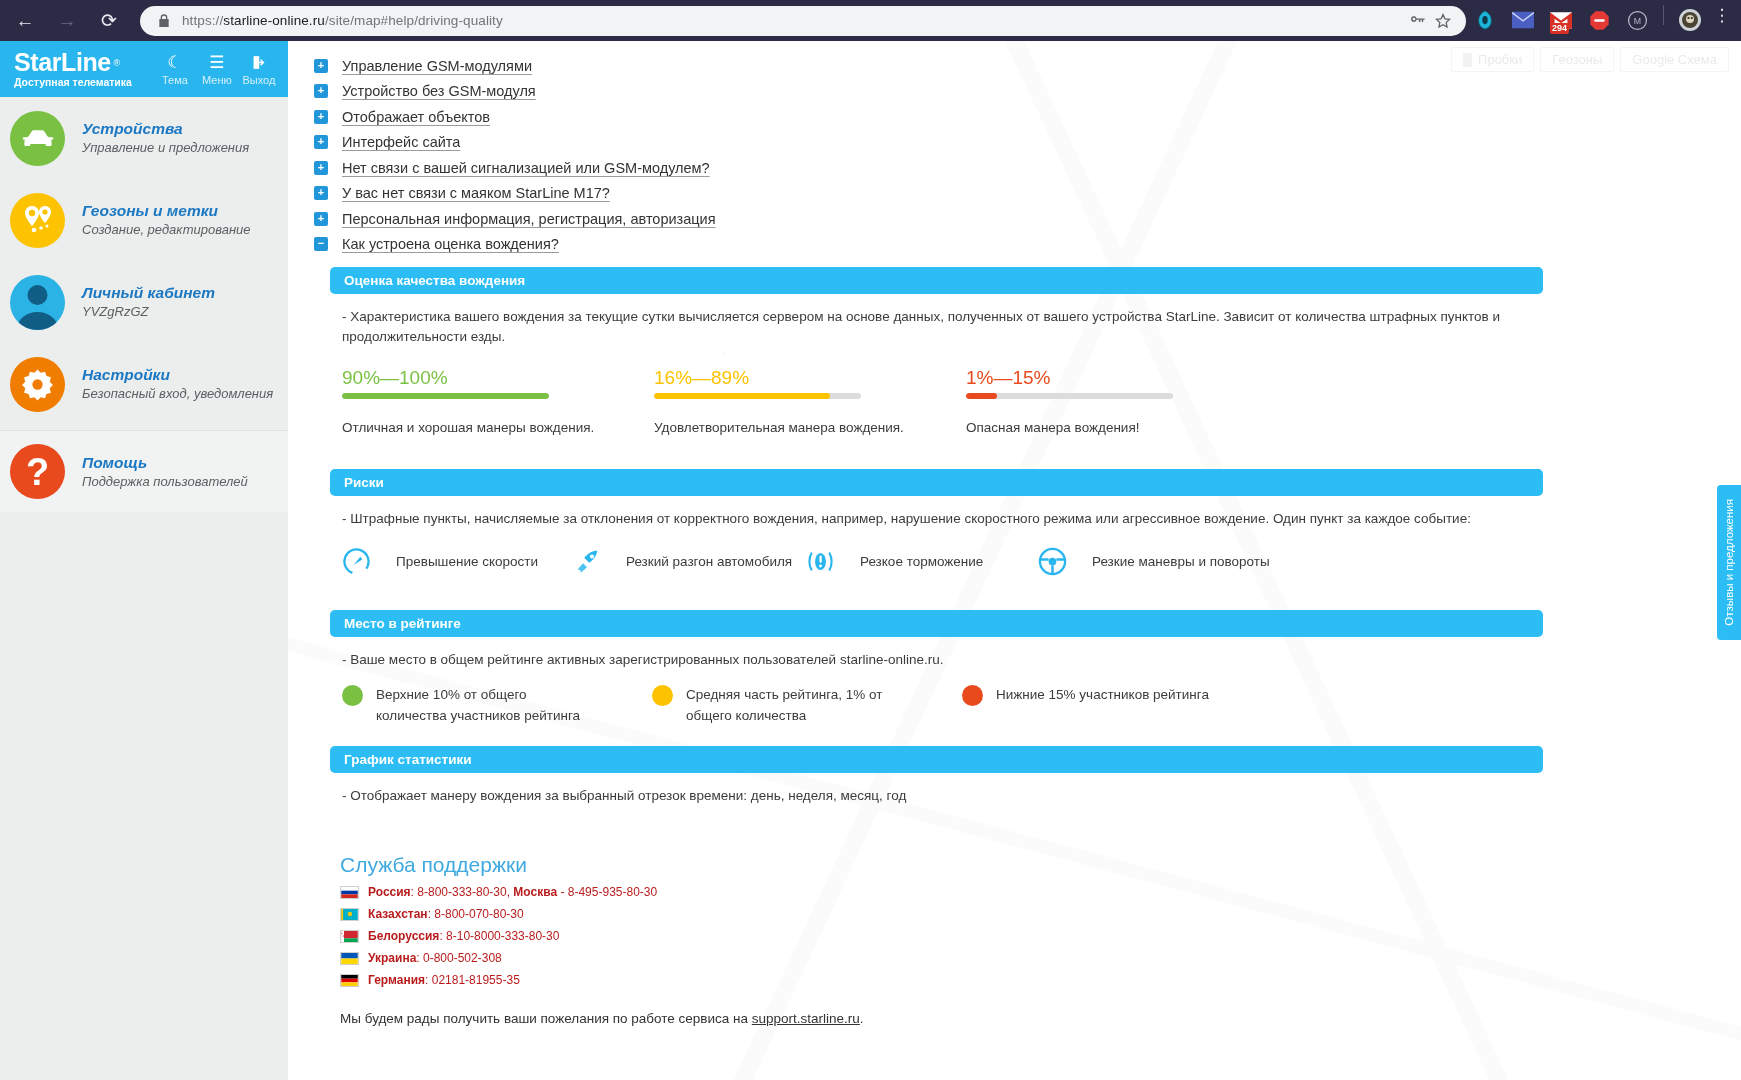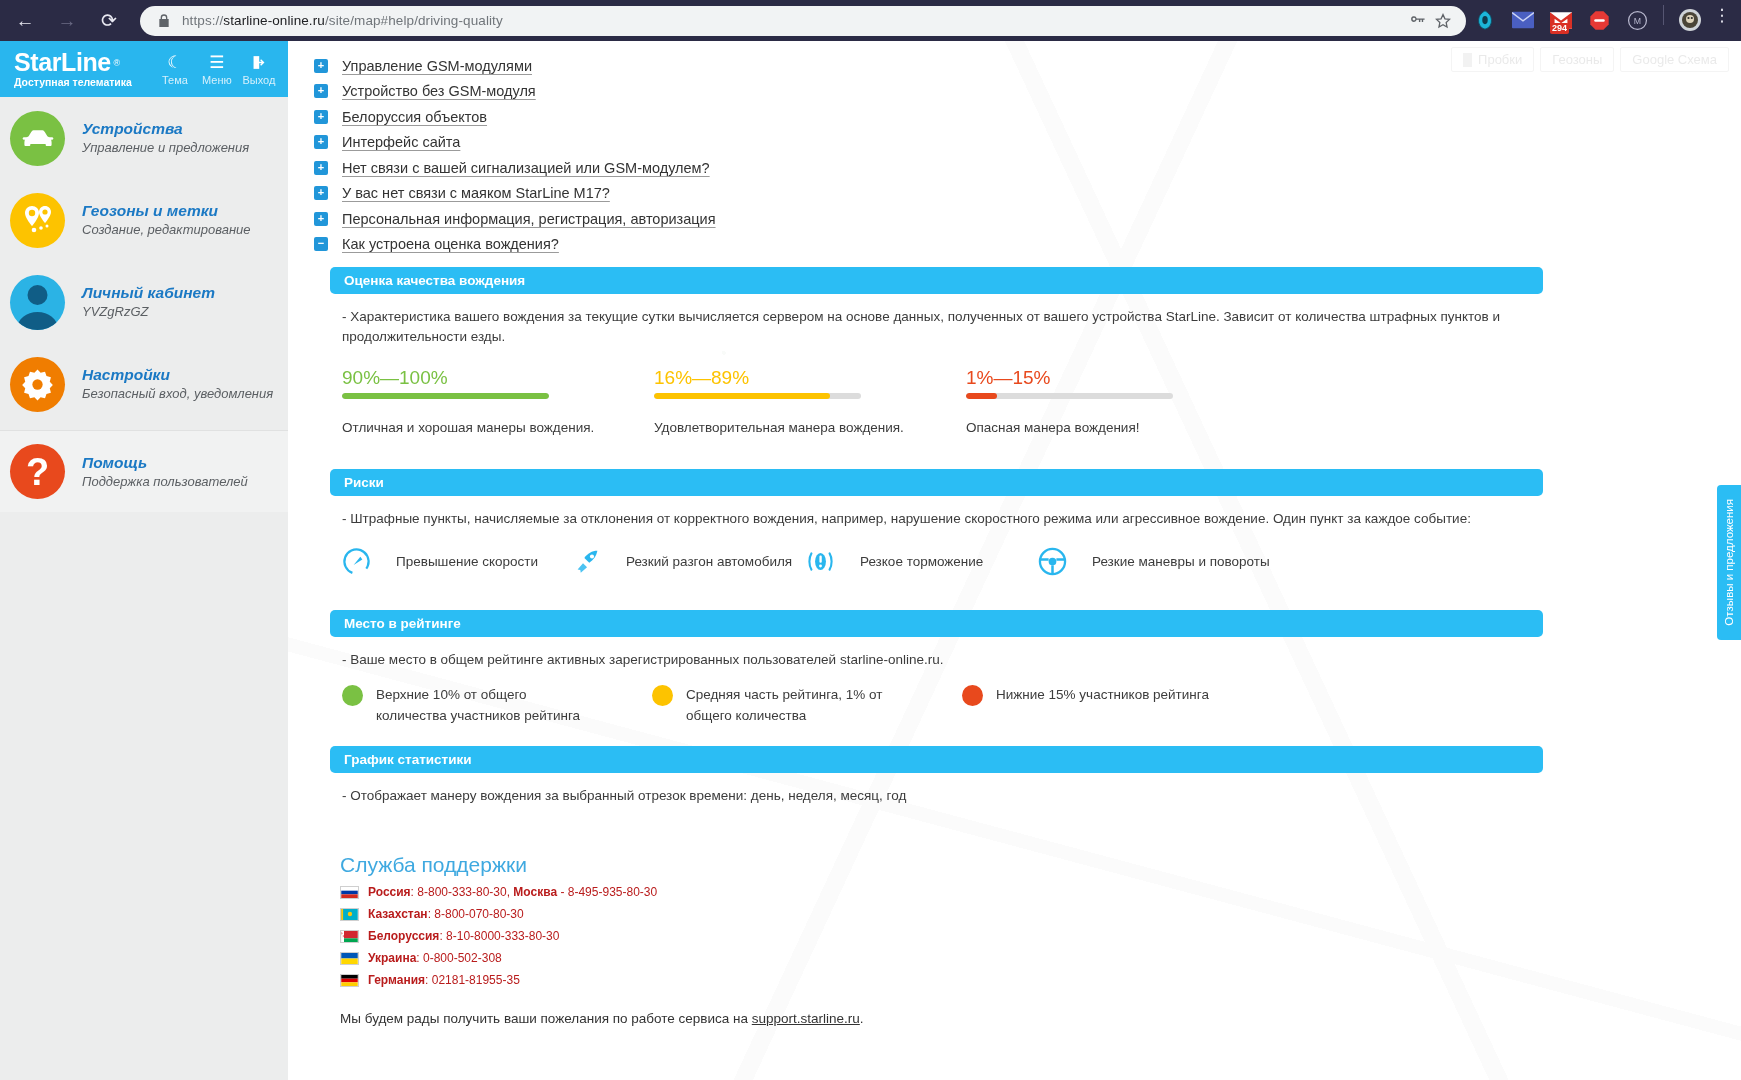--- a/index.html
+++ b/index.html
@@ -380,21 +380,21 @@
       <div class="acc-row">
         <div class="acc-sign">+</div>
         <div class="acc-link">Управление GSM-модулями</div>
       </div>
       <div class="acc-row">
         <div class="acc-sign">+</div>
         <div class="acc-link">Устройство без GSM-модуля</div>
       </div>
       <div class="acc-row">
         <div class="acc-sign">+</div>
-        <div class="acc-link">Белоруссия объектов</div>
+        <div class="acc-link">Отображает объектов</div>
       </div>
       <div class="acc-row">
         <div class="acc-sign">+</div>
         <div class="acc-link">Интерфейс сайта</div>
       </div>
       <div class="acc-row">
         <div class="acc-sign">+</div>
         <div class="acc-link">Нет связи с вашей сигнализацией или GSM-модулем?</div>
       </div>
       <div class="acc-row">

